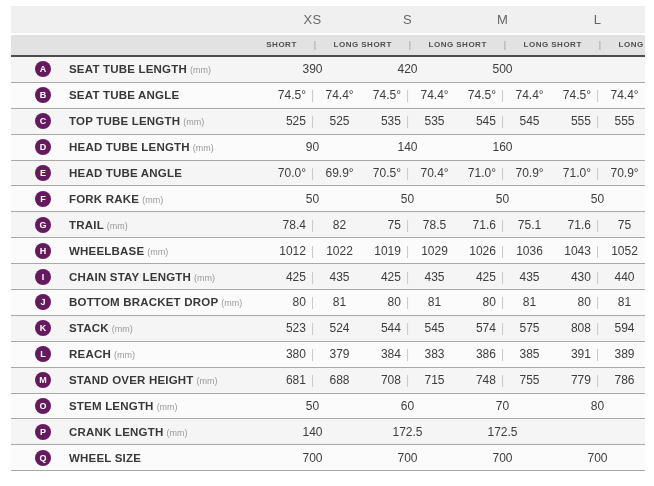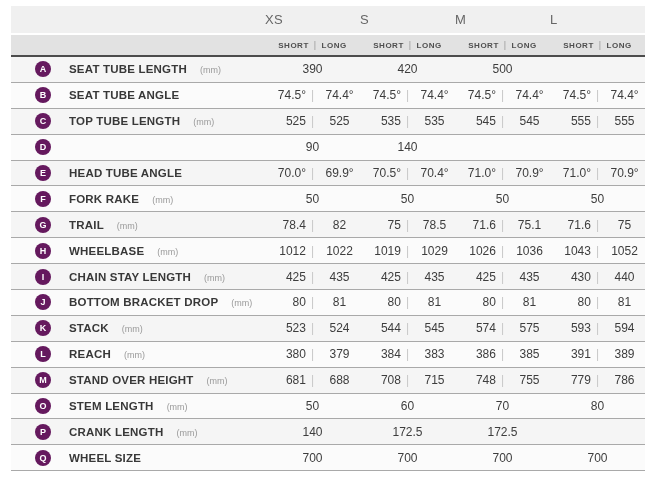--- a/index.html
+++ b/index.html
@@ -8,39 +8,39 @@
     font-family:"Liberation Sans",sans-serif;position:relative;
   }
   .geo-table{position:absolute;left:11px;top:6px;width:634px;}
   
   .header-row{display:flex;height:27px;background:#f0f0f0;align-items:center;}
   .subheader-row{
     display:flex;height:20px;background:#e2e2e2;align-items:center;
     border-top:2px solid #ffffff;border-bottom:2px solid #4c4c4c;
   }
   .label-col{width:254px;flex:none;display:flex;align-items:center;}
-  .size-col{width:95px;flex:none;}
+  .size-col{width:95px;flex:none;text-align:center;}
   .size-head{font-size:13px;color:#666;letter-spacing:.3px;}
   .subhead-cell{
-    width:95px;flex:none;display:flex;justify-content:center;align-items:center;
-    font-size:8px;font-weight:bold;color:#4f4f4f;letter-spacing:.5px;
+    width:95px;flex:none;display:flex;justify-content:center;
+    font-size:8px;font-weight:bold;color:#4f4f4f;letter-spacing:.5px;gap:12px;
   }
   .subhead-cell .pipe{color:#9a9a9a;font-weight:normal;margin:0 5px;font-size:9px;}
   
   .data-row{display:flex;height:24.9px;align-items:center;border-bottom:1px solid #a9a9a9;}
   .data-row.odd{background:#f5f5f5;}
   .data-row.even{background:#fbfbfb;}
   .data-row .label-col{padding-left:24px;box-sizing:border-box;}
   .badge{
     width:16px;height:16px;border-radius:50%;background:#65195e;color:#fff;
     font-size:9px;font-weight:bold;display:flex;align-items:center;justify-content:center;
     flex:none;margin-right:18px;
   }
   .row-label{font-size:11.5px;font-weight:bold;color:#383838;letter-spacing:.2px;white-space:nowrap;}
-  .unit{font-size:9px;color:#9a9a9a;font-weight:normal;margin-left:13px;letter-spacing:0;}
+  .unit{font-size:9px;color:#9a9a9a;font-weight:normal;margin-left:3px;letter-spacing:0;}
   .value-cell{
     width:95px;flex:none;display:flex;align-items:center;justify-content:center;
     font-size:12px;color:#3d3d3d;
   }
   .value-cell .v-left{flex:1;text-align:right;}
   .value-cell .v-right{flex:1;text-align:center;}
   .value-cell .pipe{color:#c8c8c8;margin:0 5px;flex:none;}
   .value-cell.single{justify-content:center;}
 </style>
 </head>
@@ -138,23 +138,25 @@
         </div>
         <div class="value-cell">
           <span class="v-left">555</span>
           <span class="pipe">|</span>
           <span class="v-right">555</span>
         </div>
       </div>
       <div class="data-row even">
         <div class="label-col">
           <span class="badge">D</span>
+          <span class="row-label">HEAD TUBE LENGTH<span class="unit">(mm)</span></span>
         </div>
         <div class="value-cell single">90</div>
         <div class="value-cell single">140</div>
+        <div class="value-cell single">160</div>
       </div>
       <div class="data-row odd">
         <div class="label-col">
           <span class="badge">E</span>
           <span class="row-label">HEAD TUBE ANGLE</span>
         </div>
         <div class="value-cell">
           <span class="v-left">70.0°</span>
           <span class="pipe">|</span>
           <span class="v-right">69.9°</span>
@@ -303,21 +305,21 @@
           <span class="v-left">544</span>
           <span class="pipe">|</span>
           <span class="v-right">545</span>
         </div>
         <div class="value-cell">
           <span class="v-left">574</span>
           <span class="pipe">|</span>
           <span class="v-right">575</span>
         </div>
         <div class="value-cell">
-          <span class="v-left">593</span>
+          <span class="v-left">808</span>
           <span class="pipe">|</span>
           <span class="v-right">594</span>
         </div>
       </div>
       <div class="data-row even">
         <div class="label-col">
           <span class="badge">L</span>
           <span class="row-label">REACH<span class="unit">(mm)</span></span>
         </div>
         <div class="value-cell">

